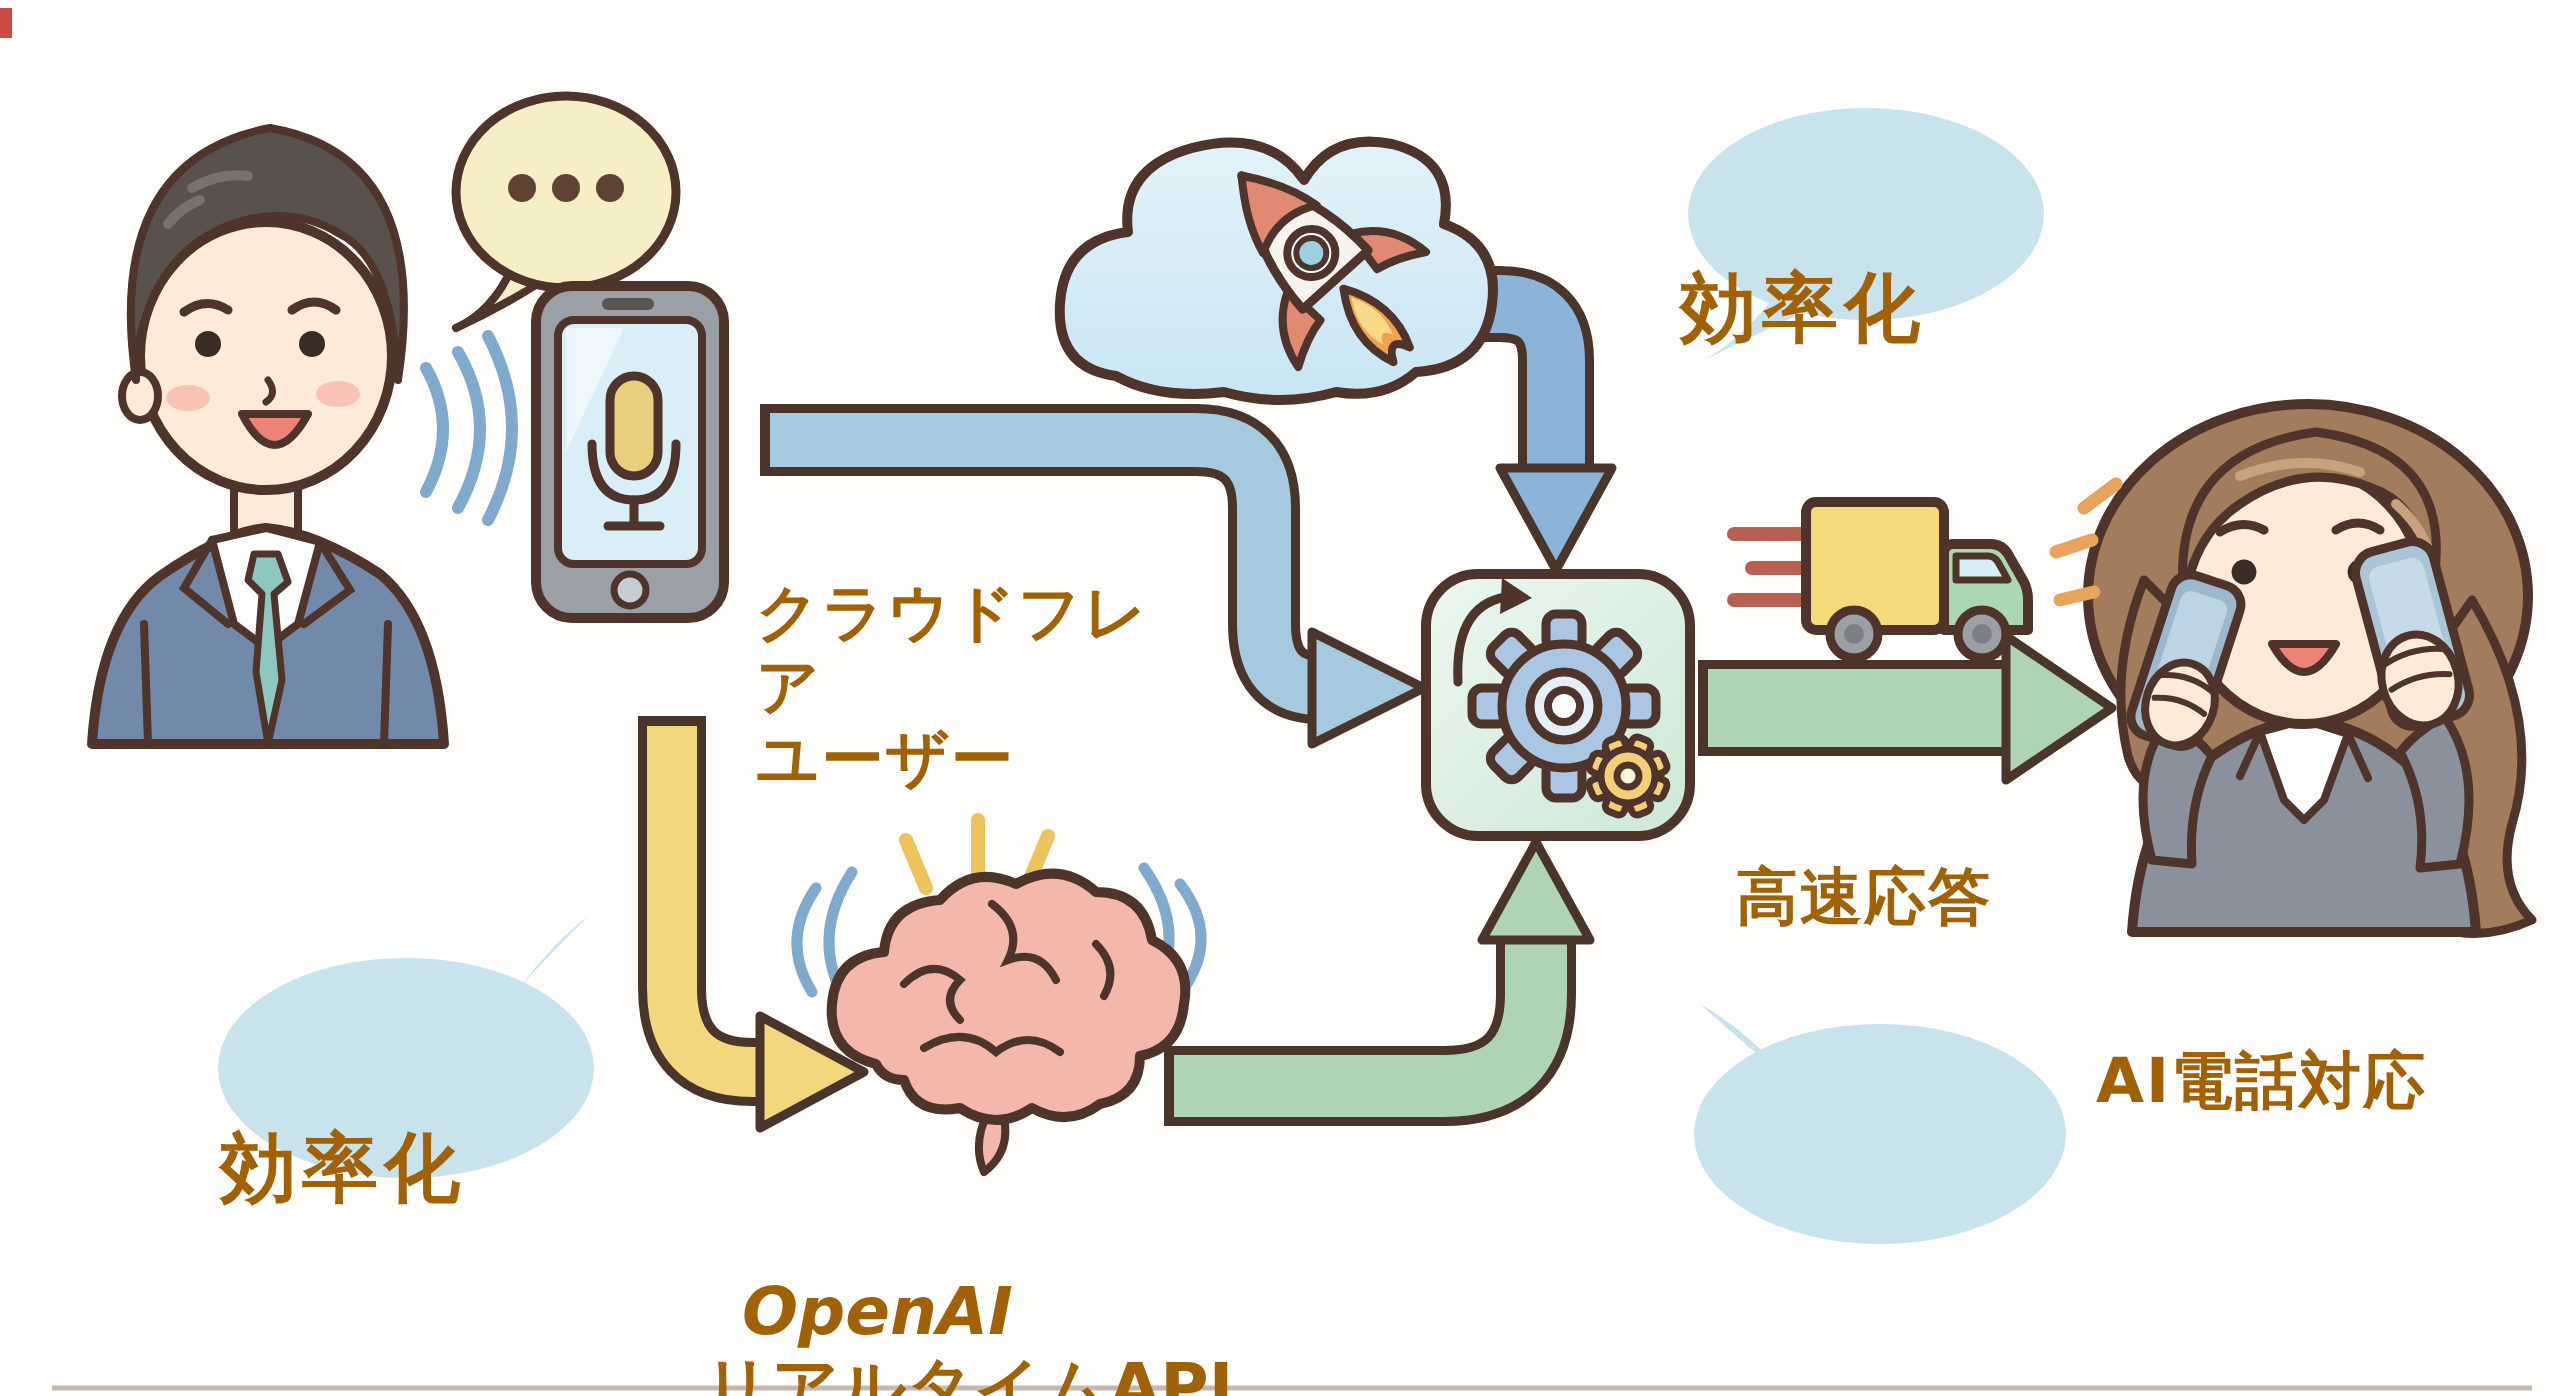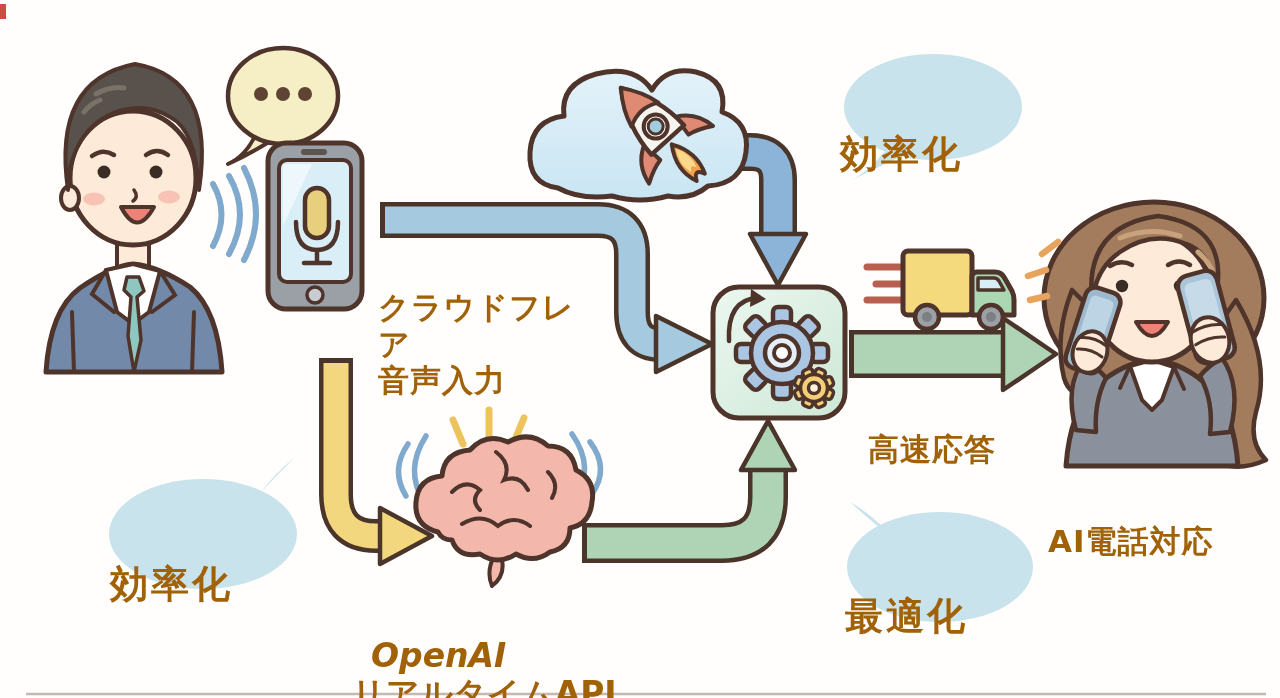--- a/index.html
+++ b/index.html
@@ -246,23 +246,22 @@
     <ellipse cx="940" cy="567" rx="93" ry="55" fill="#c8e3eb"></ellipse>
   </g>
   <g>
     <path d="M258,496 Q276,472 294,458 Q272,480 250,504 Z" fill="#c8e3eb"></path>
     <ellipse cx="203" cy="534" rx="94" ry="55" fill="#c8e3eb"></ellipse>
   </g>
 </svg>
 
 <div class="lbl lbl-31" style="left:378px;top:241px;width:218px;">
   <span style="display:block;">クラウドフレア</span>
-  <span style="display:block;">音声入力</span>
+  <span style="display:block;">ユーザー</span>
 </div>
 <div class="lbl lbl-38" style="left:840px;top:84px;width:190px;">効率化</div>
 <div class="lbl lbl-31" style="left:1048px;top:475px;width:204px;">AI電話対応</div>
 <div class="lbl lbl-31" style="left:868px;top:383px;width:160px;">高速応答</div>
-<div class="lbl lbl-38" style="left:845px;top:546px;width:190px;">最適化</div>
 <div class="lbl lbl-38" style="left:110px;top:514px;width:190px;">効率化</div>
 <div class="lbl lbl-33" style="left:371px;top:589px;width:200px;letter-spacing:0;font-style:italic;">OpenAI</div>
 <div class="lbl lbl-33" style="left:352px;top:627px;width:272px;letter-spacing:0;text-decoration:underline;">リアルタイムAPI</div>
 
 </div>
 
 </body></html>

